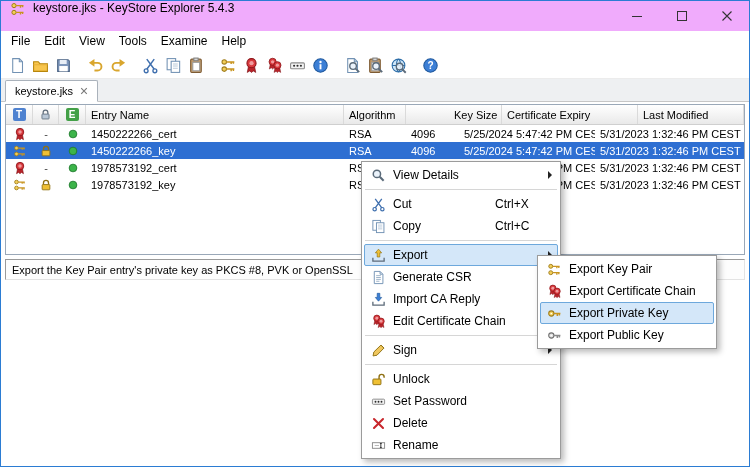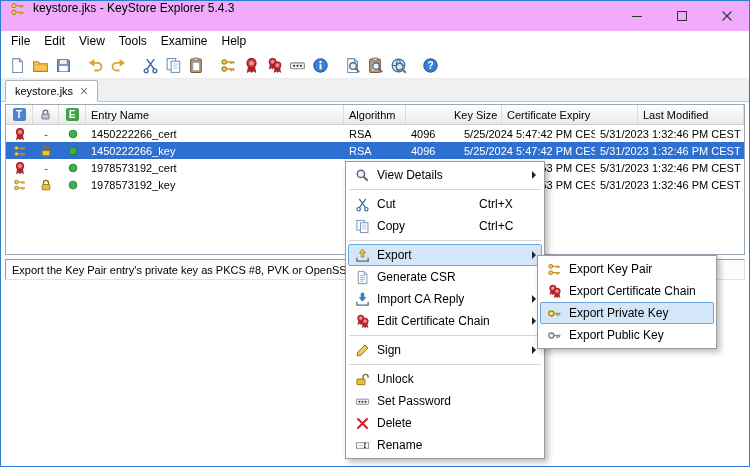--- a/index.html
+++ b/index.html
@@ -32,21 +32,21 @@
   .th svg{width:13px;height:13px}
   .hletter{display:inline-block;width:13px;height:13px;line-height:13px;text-align:center;color:#fff;font-size:10px;font-weight:bold;border-radius:2px}
   .row{display:flex;height:17px;align-items:center}
   .row.sel{background:#2e6fd2;color:#fff}
   .cell{display:flex;align-items:center;height:17px;padding-left:5px;white-space:nowrap;overflow:hidden}
   .cell.icon{justify-content:center;padding-left:0}
   .cell svg{width:14px;height:14px}
   .dash{color:#444}
   .statusbar{position:absolute;left:4px;right:4px;top:157px;height:21px;border:1px solid;border-color:#9a9a9a #e3e3e3 #e3e3e3 #9a9a9a;background:#fdfdfd;display:flex;align-items:center;padding-left:6px;font-size:11px}
   .menu{position:absolute;background:#fff;border:1px solid #9b9b9b;box-shadow:3px 3px 6px rgba(0,0,0,.28);padding:2px 0;z-index:30;font-size:12px}
-  .ctxmenu{left:344px;top:59px;width:200px}
+  .ctxmenu{left:360px;top:59px;width:200px}
   .submenu{left:536px;top:153px;width:180px;z-index:40}
   .mrow{height:22px;display:flex;align-items:center;margin:0 2px;border:1px solid transparent}
   .mrow.hl{background:#d4e7f9;border-color:#6da8dc;border-radius:2px}
   .mi-icon{width:26px;flex:0 0 26px;display:flex;align-items:center;justify-content:center}
   .mi-icon svg{width:15px;height:15px}
   .mi-label{flex:1;padding-left:2px;white-space:nowrap}
   .mi-short{width:48px;flex:0 0 48px}
   .mi-arrow{width:14px;flex:0 0 14px;display:flex;justify-content:center;align-items:center}
   .tri{width:0;height:0;border-left:4px solid #222;border-top:4px solid transparent;border-bottom:4px solid transparent}
   .msep{height:1px;background:#d6d6d6;margin:3px 3px}

